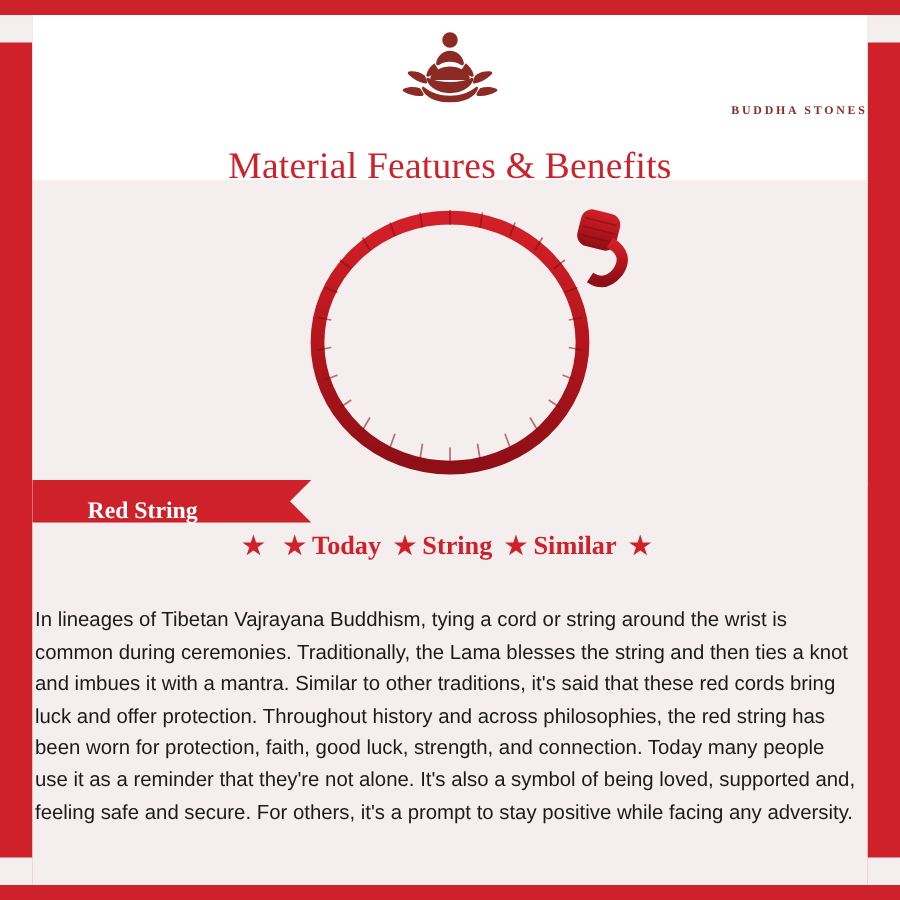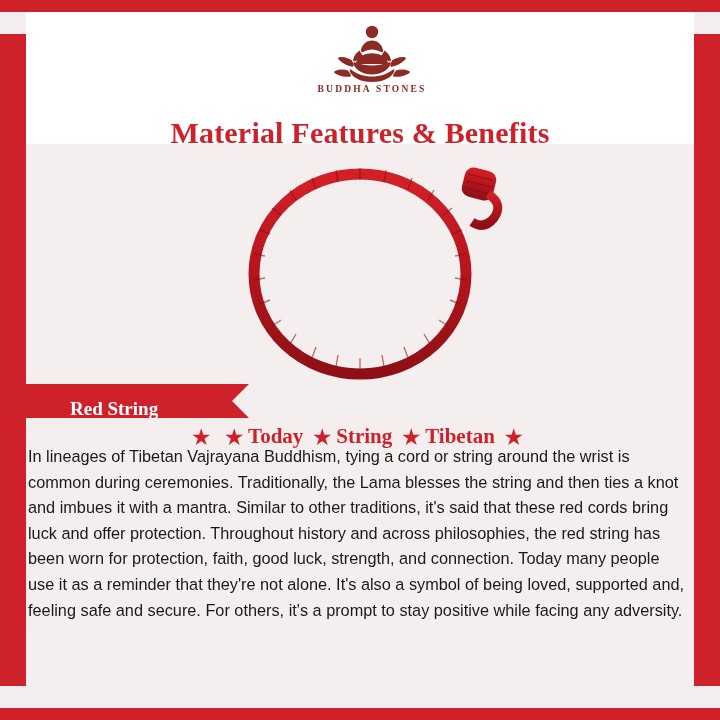--- a/index.html
+++ b/index.html
@@ -66,23 +66,23 @@
   .top-band {
     position: absolute;
     left: 0; top: 0;
     width: 668px; height: 132px;
     background: #ffffff;
   }
 
   
   .logo {
     position: absolute;
-    left: 12px; top: 8px;
+    left: 0; top: 8px;
     width: 668px;
-    text-align: center;
+    text-align: right;
   }
   .logo-mark {
     display: block;
     margin: 0 auto;
   }
   .logo-text {
     margin-top: 2px;
     font-size: 9.5px;
     letter-spacing: 2.2px;
     color: #8c2a24;
@@ -96,21 +96,21 @@
     left: 83px; top: 95px;
     width: 502px; height: 52px;
     background: #ffffff;
     display: flex;
     align-items: center;
     justify-content: center;
   }
   .title-bar .title-text {
     color: #cf2129;
     font-size: 30px;
-    font-weight: bold;
+    font-weight: normal;
     font-family: "Liberation Serif", serif;
     letter-spacing: 0.2px;
   }
 
   
   .product-area {
     position: absolute;
     left: 0; top: 132px;
     width: 668px; height: 245px;
     background: #f4eeee;
@@ -165,21 +165,21 @@
     color: #cf2129;
     font-size: 20px;
     margin: 0 5px 0 10px;
     line-height: 1;
   }
   .kw:first-child .star { margin-left: 0; }
 
   
   .body-text {
     position: absolute;
-    left: 0px; top: 432px;
+    left: 0px; top: 472px;
     width: 668px;
     padding: 0 4px 0 2px;
     box-sizing: border-box;
     font-size: 16.3px;
     line-height: 25.6px;
     color: #1a1a1a;
     font-family: "Liberation Sans", sans-serif;
     text-align: left;
   }
 </style>
@@ -298,21 +298,21 @@
       <div class="kw">
         <span class="star">★</span>
         <span>Today</span>
       </div>
       <div class="kw">
         <span class="star">★</span>
         <span>String</span>
       </div>
       <div class="kw">
         <span class="star">★</span>
-        <span>Tibetan</span>
+        <span>Similar</span>
       </div>
       <div class="kw">
         <span class="star">★</span>
       </div>
     </div>
 
     <div class="body-text">In lineages of Tibetan Vajrayana Buddhism, tying a cord or string around the wrist is common during ceremonies. Traditionally, the Lama blesses the string and then ties a knot and imbues it with a mantra. Similar to other traditions, it's said that these red cords bring luck and offer protection. Throughout history and across philosophies, the red string has been worn for protection, faith, good luck, strength, and connection. Today many people use it as a reminder that they're not alone. It's also a symbol of being loved, supported and, feeling safe and secure. For others, it's a prompt to stay positive while facing any adversity.</div>
 
   </div>
 </div>

